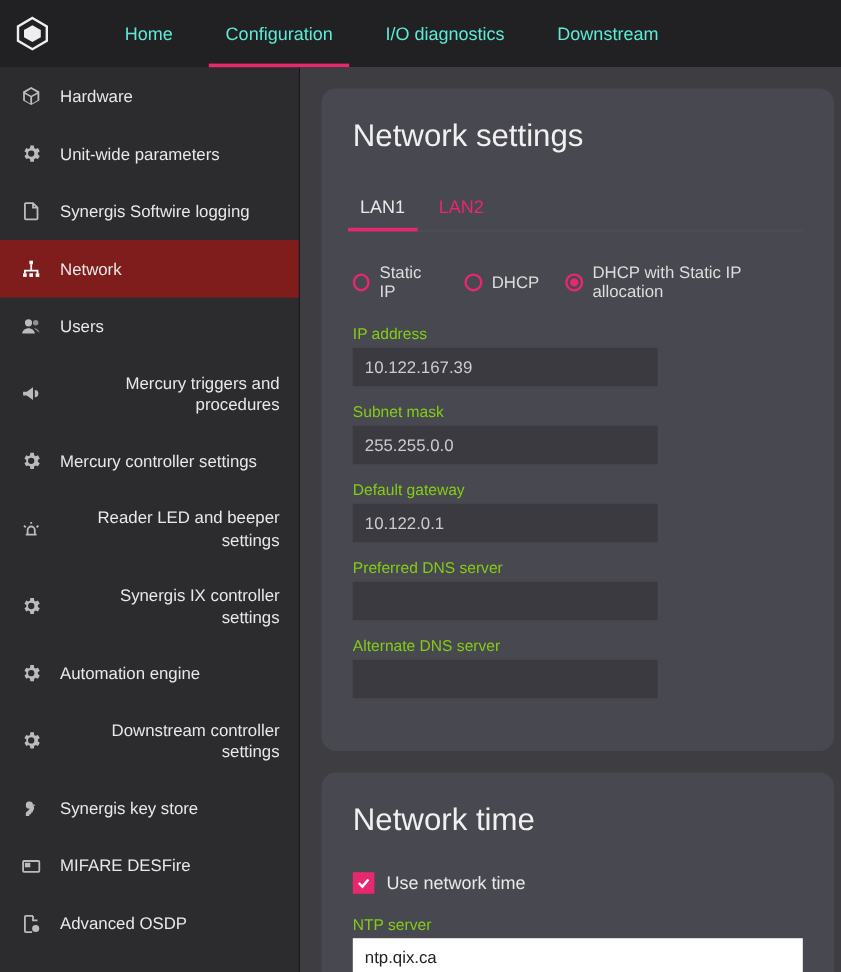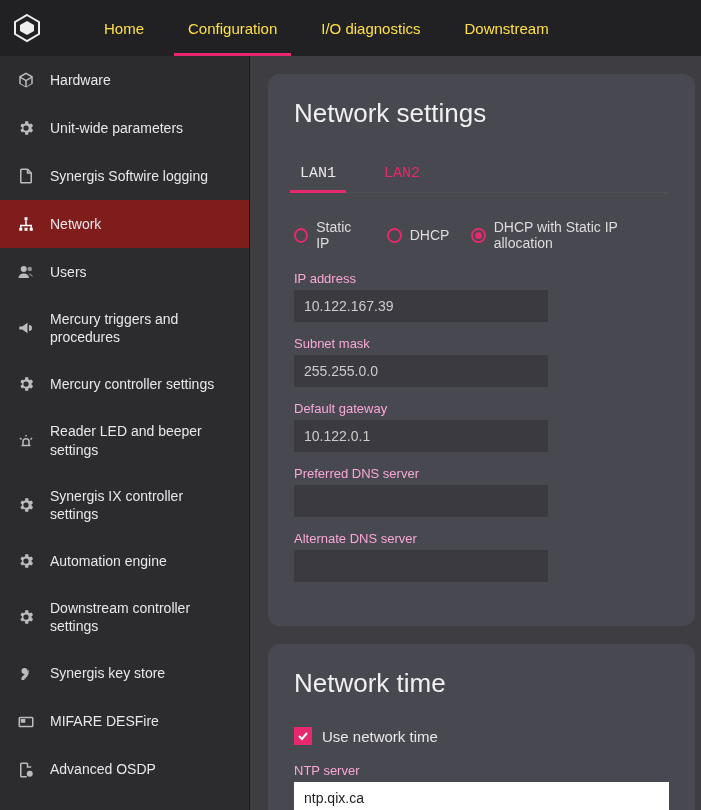--- a/index.html
+++ b/index.html
@@ -24,21 +24,21 @@
     margin-right: 40px;
   }
   .topnav {
     display: flex;
     height: 100%;
   }
   .topnav-item {
     display: flex;
     align-items: center;
     padding: 0 22px;
-    color: #fde047;
+    color: #5eead4;
     font-size: 15px;
     cursor: pointer;
     position: relative;
   }
   .topnav-item.active::after {
     content: "";
     position: absolute;
     left: 8px;
     right: 8px;
     bottom: 0;
@@ -47,20 +47,21 @@
   }
   .layout {
     display: flex;
     height: calc(810px - 56px);
   }
   .sidebar {
     width: 250px;
     background: #2c2c2f;
     overflow-y: auto;
     border-right: 1px solid #1a1a1c;
+    text-align: right;
   }
   .sidebar-item {
     display: flex;
     align-items: center;
     padding: 14px 16px;
     font-size: 14px;
     color: #e8e8e8;
     cursor: pointer;
     gap: 14px;
     line-height: 1.3;
@@ -89,24 +90,23 @@
     border-radius: 12px;
   }
   .panel-title {
     font-size: 26px;
     font-weight: 300;
     color: #f0f0f0;
     margin-bottom: 28px;
   }
   .tabs {
     display: flex;
-    gap: 36px;
+    gap: 16px;
     border-bottom: 1px solid rgba(255,255,255,0.04);
     margin-bottom: 26px;
-    font-family: Liberation Mono, monospace;
   }
   .tab {
     padding: 8px 6px 10px 6px;
     font-size: 15px;
     cursor: pointer;
     color: #e6286e;
     position: relative;
   }
   .tab.active {
     color: #e8e8e8;
@@ -146,21 +146,21 @@
     content: "";
     width: 7px; height: 7px;
     background: #e6286e;
     border-radius: 50%;
   }
   .field {
     margin-bottom: 14px;
   }
   .field-label {
     font-size: 13px;
-    color: #f9a8d4;
+    color: #84cc16;
     margin-bottom: 4px;
   }
   .field-input {
     width: 254px;
     height: 32px;
     background: #3a3a40;
     border: none;
     color: #ccc;
     padding: 0 10px;
     font-size: 14px;

